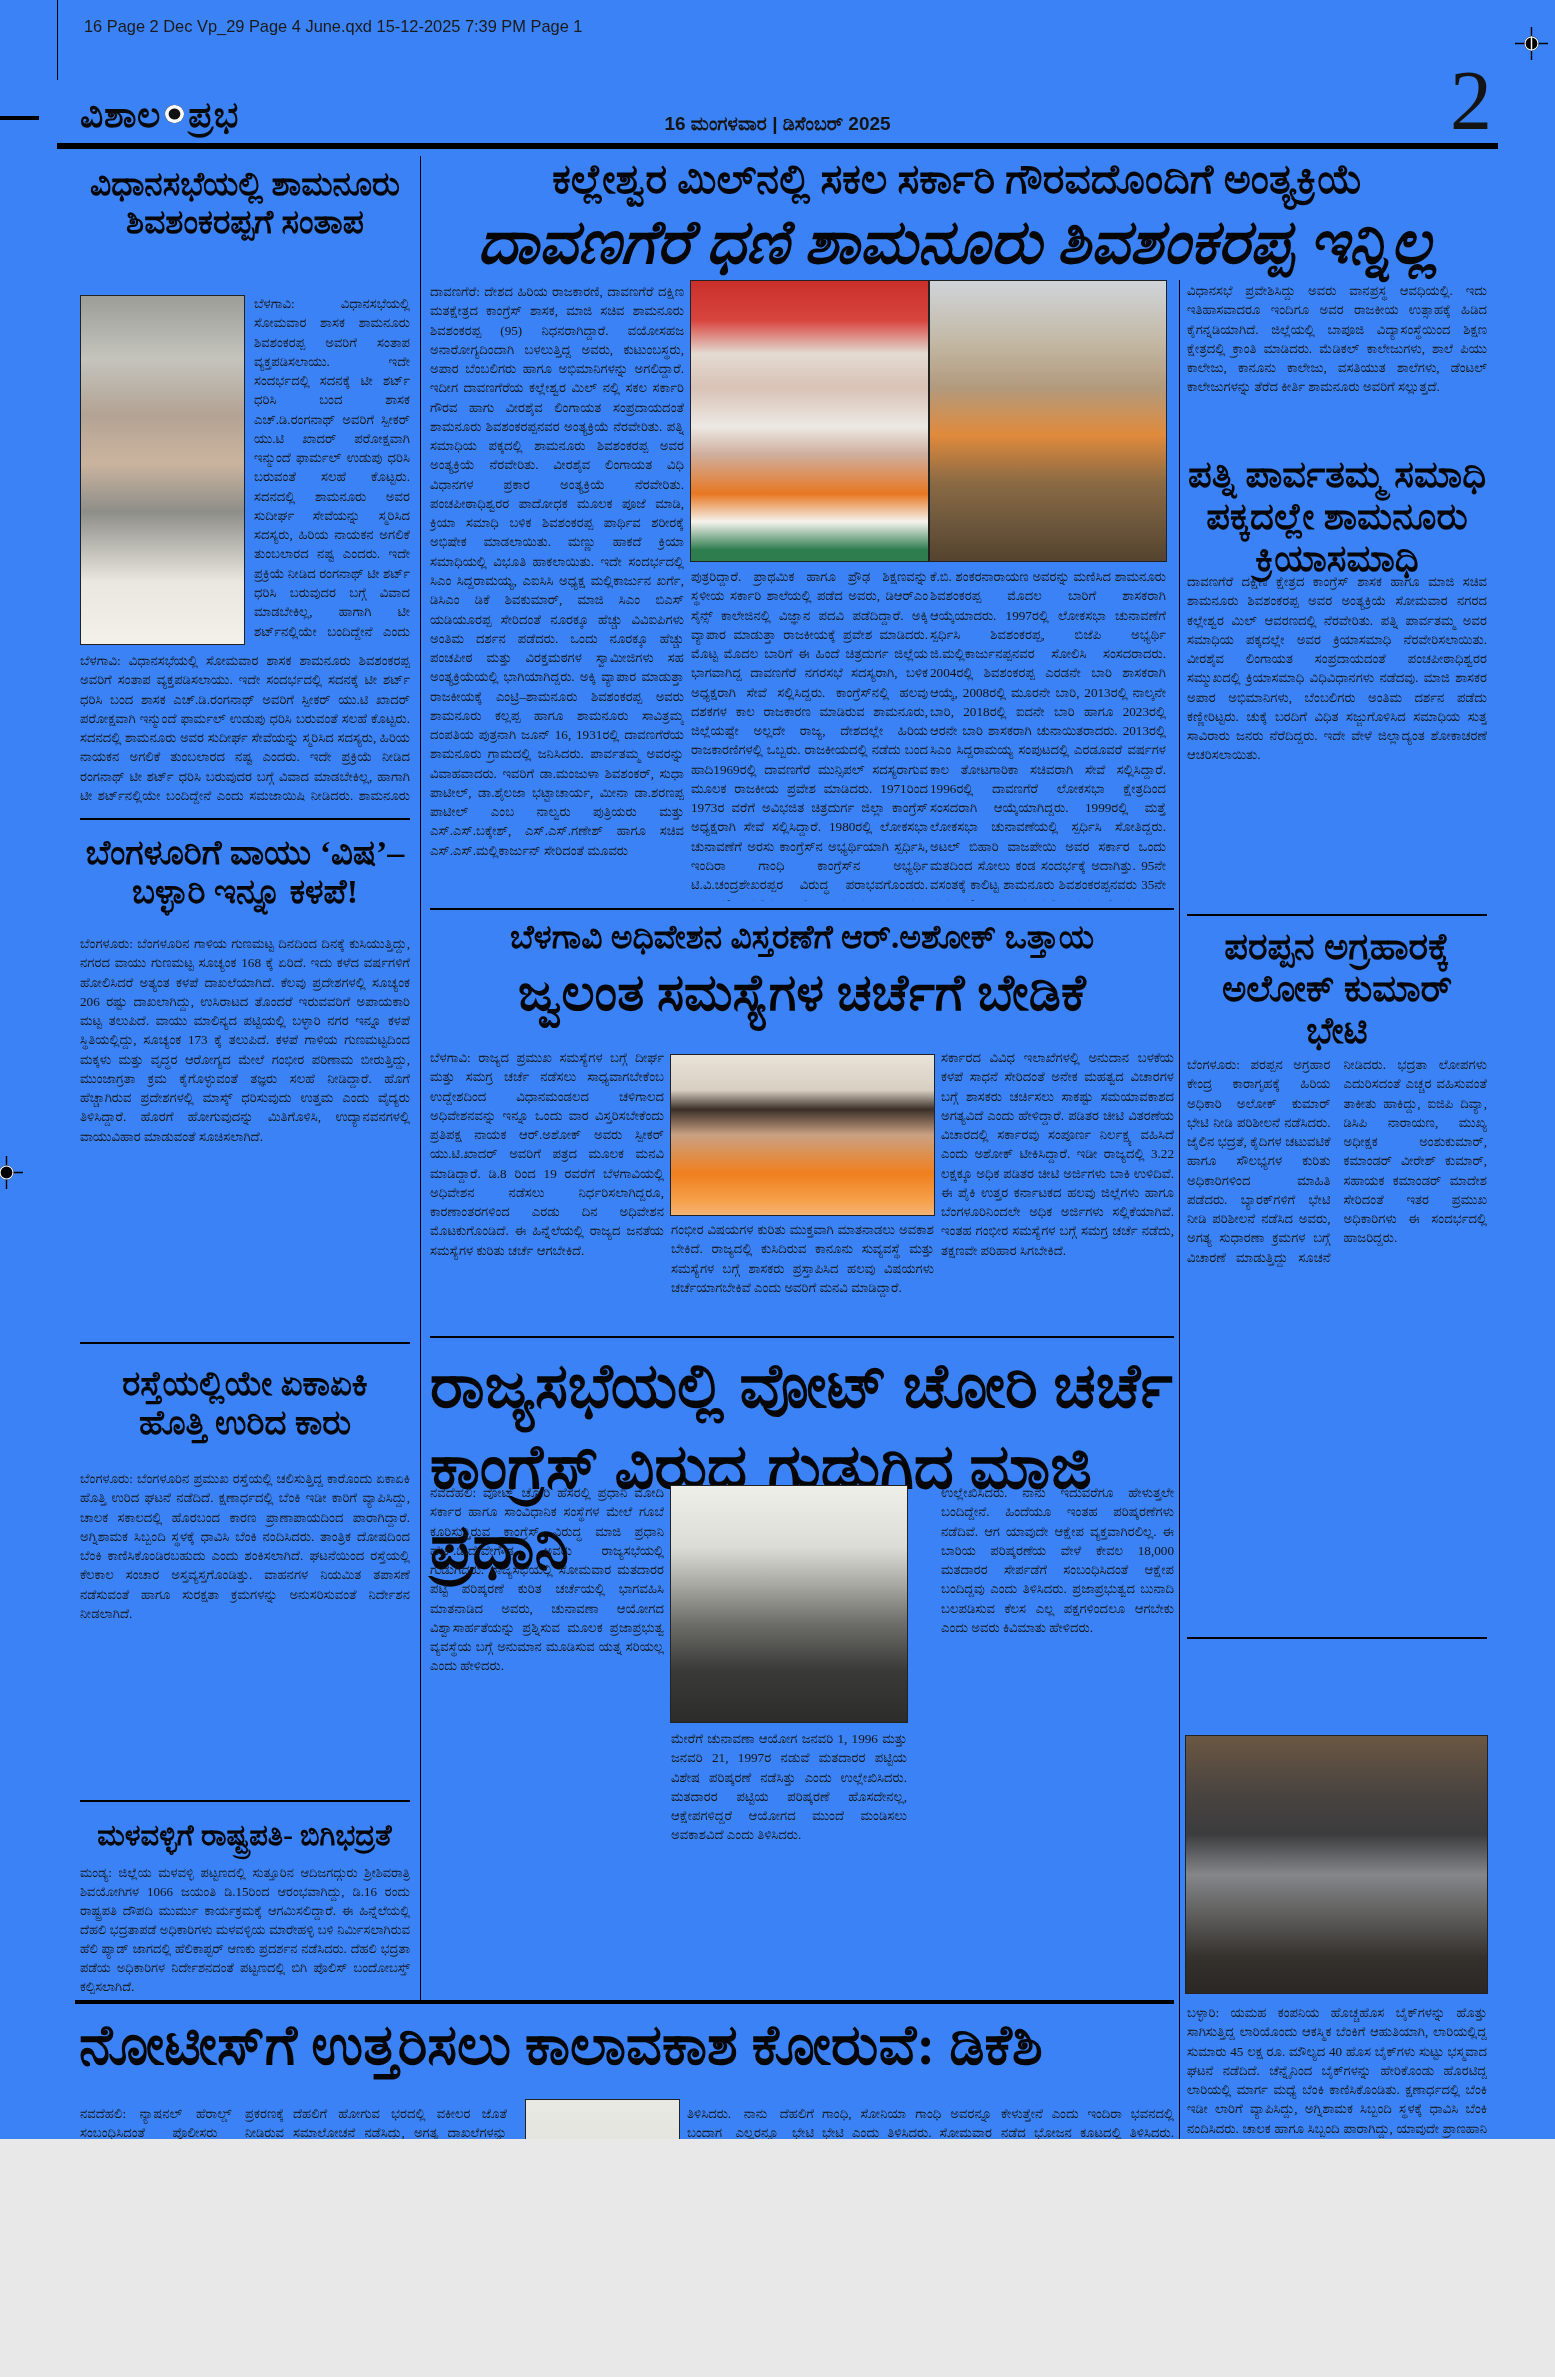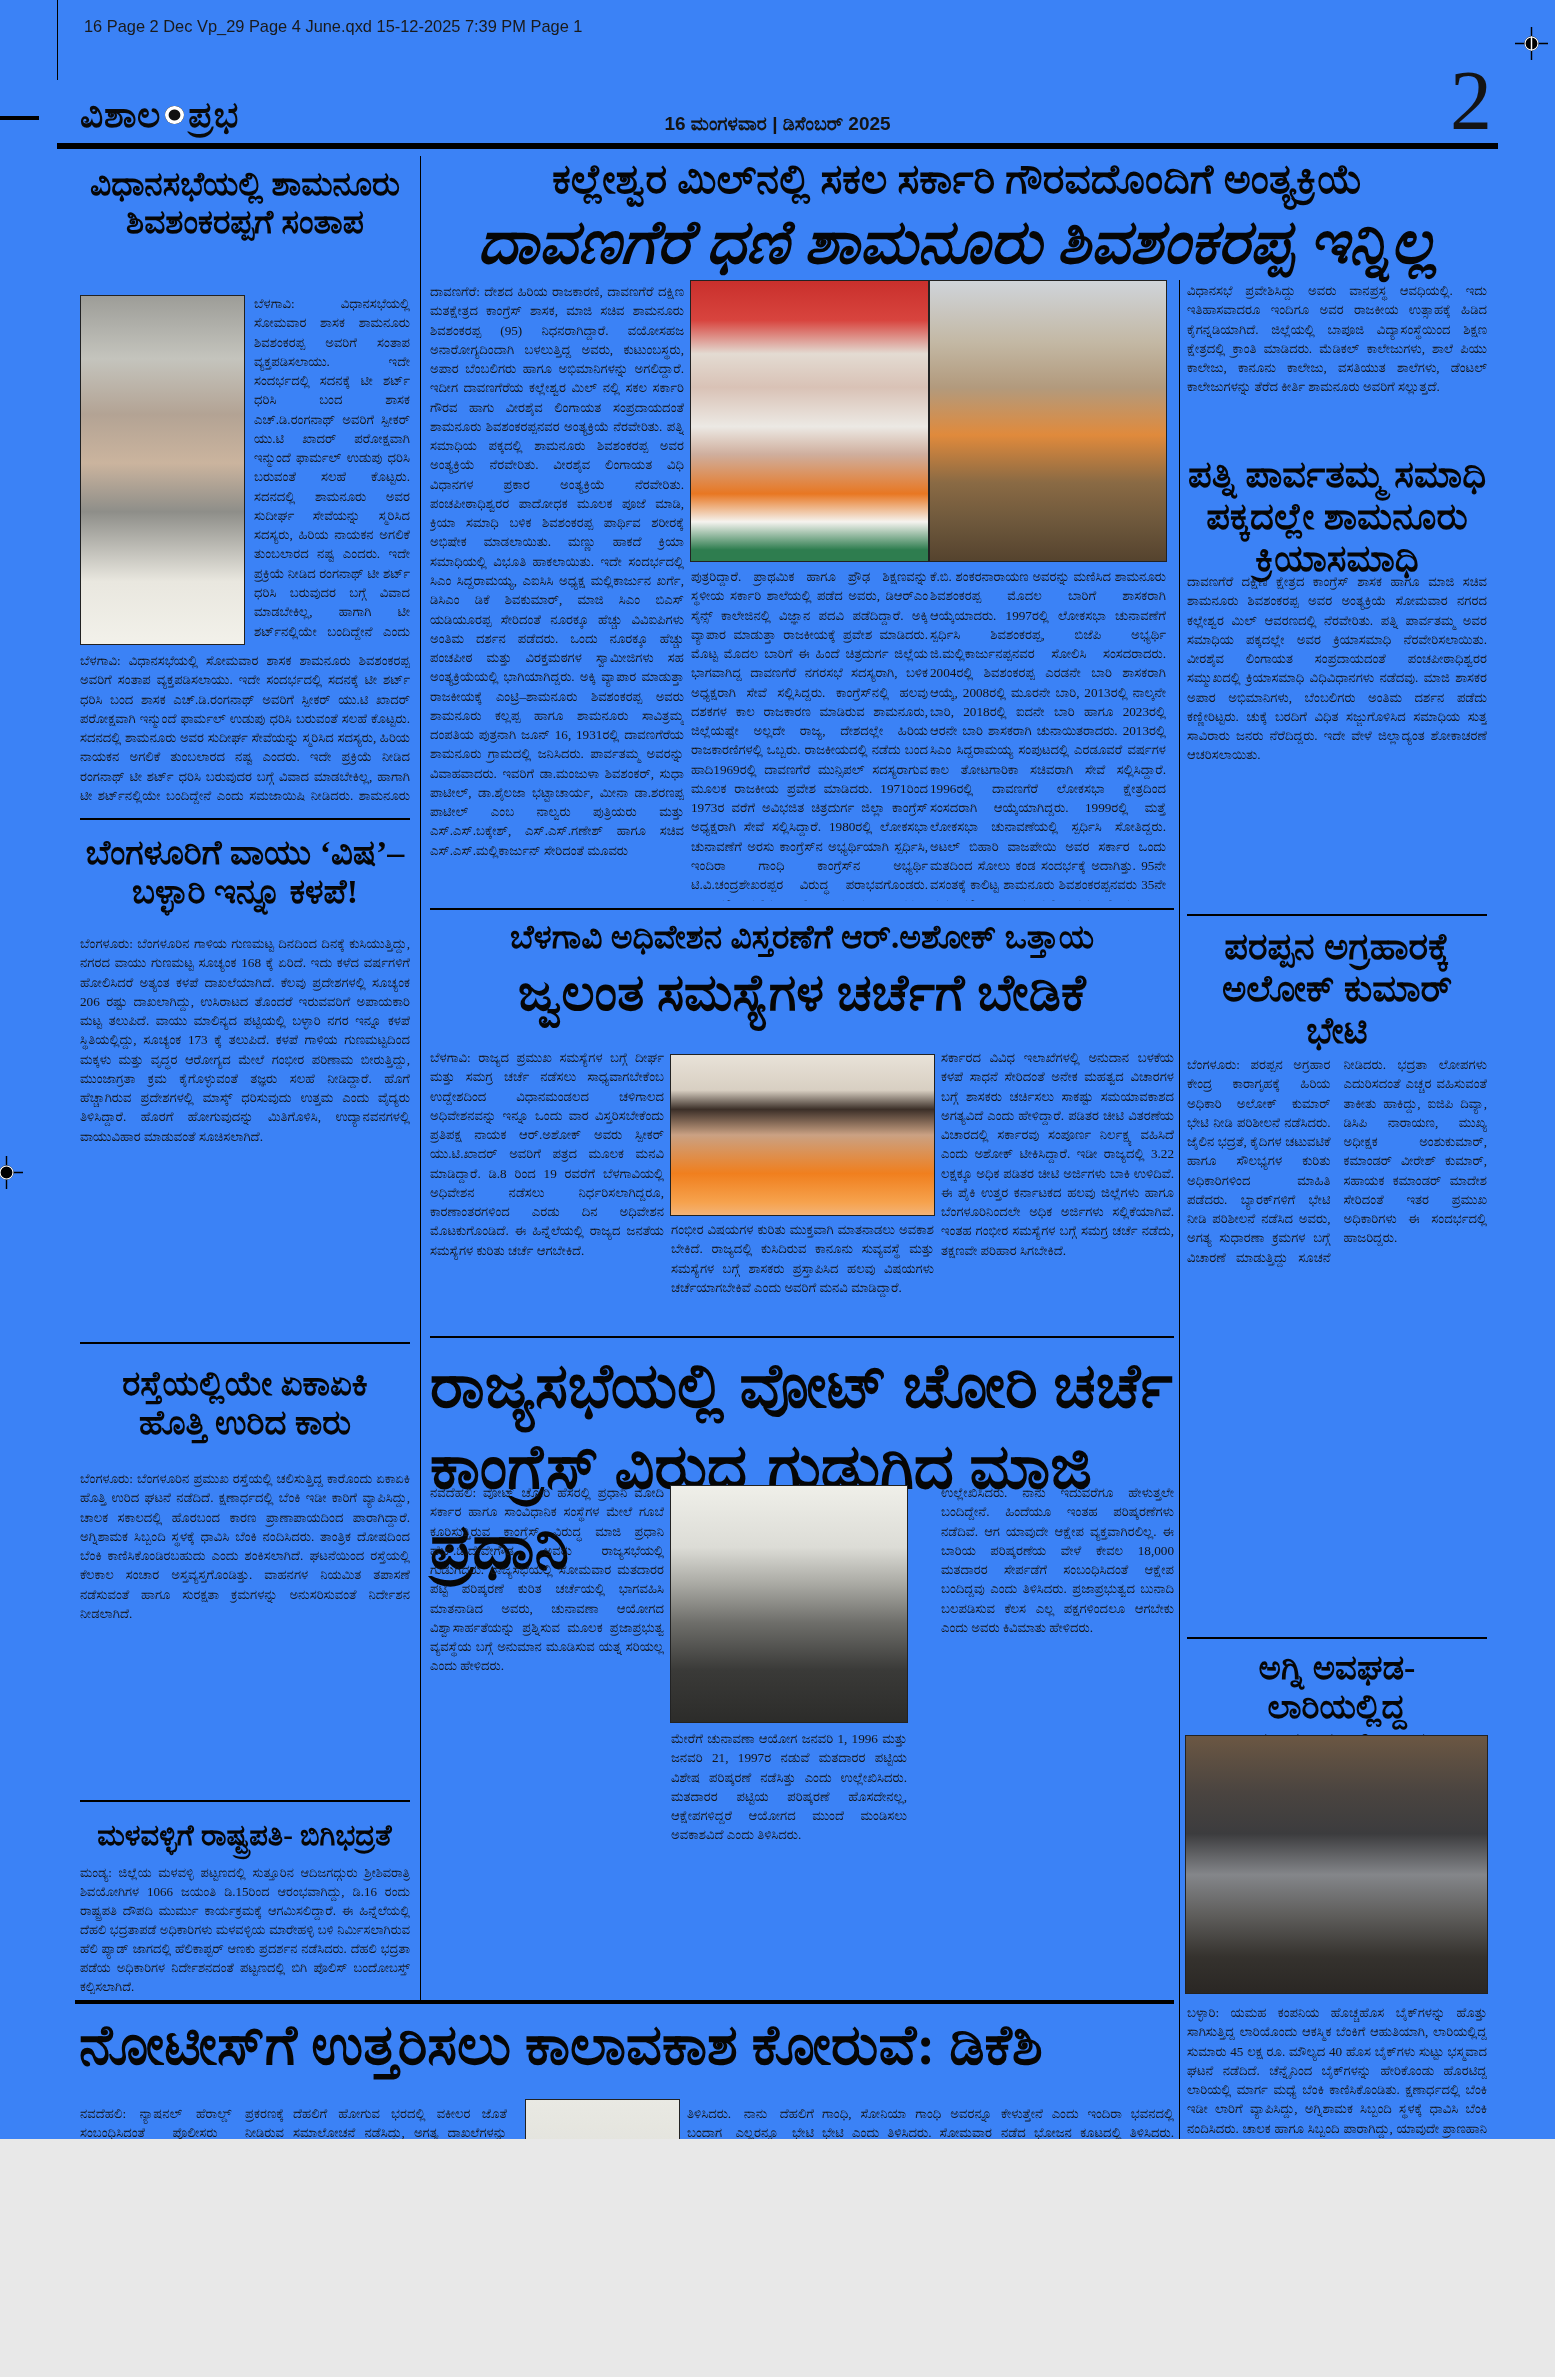--- a/index.html
+++ b/index.html
@@ -5,21 +5,21 @@
   html,body{margin:0;padding:0;background:#e8e8e8;}
   .page{position:relative;width:1555px;height:2139px;background:#3b82f6;
         font-family:"Liberation Serif","DejaVu Serif",serif;color:#141414;overflow:hidden;}
   .abs{position:absolute;}
   
   .print-line{font-family:"Liberation Sans","DejaVu Sans",sans-serif;font-size:16.4px;color:#1a1a1a;white-space:nowrap;}
   .tick-v{width:1.4px;background:#000;}
   .tick-h{height:4.3px;background:#000;}
   .regmark{width:33px;height:33px;}
   
-  .logo{font-weight:900;font-size:36px;letter-spacing:0.7px;color:#0a0a0a;font-family:Liberation Serif, serif;}
+  .logo{font-weight:900;font-size:36px;letter-spacing:0.7px;color:#0a0a0a;font-family:Liberation Sans, sans-serif;}
   .logo-dot{display:inline-block;width:18.6px;height:18.6px;border-radius:50%;background:#111;
             box-shadow:inset 0 0 0 3.6px #fff,inset 0 0 0 6.4px #111;vertical-align:middle;margin:0 4.3px 7.1px 4.3px;}
   .dateline{font-family:"Liberation Sans","DejaVu Sans",sans-serif;font-weight:bold;font-size:19px;}
   .pagenum{font-size:84px;font-weight:400;line-height:1;}
   .rule{background:#000;}
   
   .hl{font-weight:bold;color:#060606;line-height:1.14;}
   .hl-c{text-align:center;}
   .body-t{font-size:13.2px;line-height:1.46;text-align:justify;overflow:hidden;
           font-family:"Liberation Serif","DejaVu Serif",serif;}
@@ -132,21 +132,17 @@
   <div class="abs body-t" style="left:1001px;top:2104px;width:173px;height:206px;">ಕೇಳುತ್ತೇನೆ ಎಂದು ಇಂದಿರಾ ಭವನದಲ್ಲಿ ನಡೆದ ಭೋಜನ ಕೂಟದಲ್ಲಿ ತಿಳಿಸಿದರು. ಅಧಿವೇಶನ ಮುಗಿದ ಬಳಿಕ ಮತ್ತೆ ರಾಹುಲ್ ಅವರನ್ನು ಭೇಟಿ ಮಾಡುತ್ತೀರಾ ಎಂದು ಕೇಳಿದಾಗ ನಮ್ಮ ಅವರ ಮಧ್ಯೆ ಮಾತುಕತೆ ಇದ್ದೇ ಇರುತ್ತದೆ. ತಲೆ ಕೆಡಿಸಿಕೊಳ್ಳಬೇಡಿ ಎಂದು ತಿಳಿಸಿದರು.</div>
 
   <div class="abs rule" style="left:1187px;top:914px;width:300px;height:2.1px;"></div>
   <div class="abs hl hl-c" style="left:1187px;top:926px;width:300px;font-size:37px;">
     <div>ಪರಪ್ಪನ ಅಗ್ರಹಾರಕ್ಕೆ</div>
     <div>ಅಲೋಕ್ ಕುಮಾರ್ ಭೇಟಿ</div>
   </div>
   <div class="abs body-t cols2" style="left:1187px;top:1036px;width:300px;height:592px;">ಬೆಂಗಳೂರು: ಪರಪ್ಪನ ಅಗ್ರಹಾರ ಕೇಂದ್ರ ಕಾರಾಗೃಹಕ್ಕೆ ಹಿರಿಯ ಅಧಿಕಾರಿ ಅಲೋಕ್ ಕುಮಾರ್ ಭೇಟಿ ನೀಡಿ ಪರಿಶೀಲನೆ ನಡೆಸಿದರು. ಜೈಲಿನ ಭದ್ರತೆ, ಕೈದಿಗಳ ಚಟುವಟಿಕೆ ಹಾಗೂ ಸೌಲಭ್ಯಗಳ ಕುರಿತು ಅಧಿಕಾರಿಗಳಿಂದ ಮಾಹಿತಿ ಪಡೆದರು. ಬ್ಯಾರಕ್‌ಗಳಿಗೆ ಭೇಟಿ ನೀಡಿ ಪರಿಶೀಲನೆ ನಡೆಸಿದ ಅವರು, ಅಗತ್ಯ ಸುಧಾರಣಾ ಕ್ರಮಗಳ ಬಗ್ಗೆ ವಿಚಾರಣೆ ಮಾಡುತ್ತಿದ್ದು ಸೂಚನೆ ನೀಡಿದರು. ಭದ್ರತಾ ಲೋಪಗಳು ಎದುರಿಸದಂತೆ ಎಚ್ಚರ ವಹಿಸುವಂತೆ ತಾಕೀತು ಹಾಕಿದ್ದು, ಐಜಿಪಿ ದಿವ್ಯಾ, ಡಿಸಿಪಿ ನಾರಾಯಣ, ಮುಖ್ಯ ಅಧೀಕ್ಷಕ ಅಂಶುಕುಮಾರ್, ಕಮಾಂಡರ್ ವೀರೇಶ್ ಕುಮಾರ್, ಸಹಾಯಕ ಕಮಾಂಡರ್ ಮಾದೇಶ ಸೇರಿದಂತೆ ಇತರ ಪ್ರಮುಖ ಅಧಿಕಾರಿಗಳು ಈ ಸಂದರ್ಭದಲ್ಲಿ ಹಾಜರಿದ್ದರು.</div>
 
   <div class="abs rule" style="left:1187px;top:1637px;width:300px;height:2.1px;"></div>
-  <div class="abs hl hl-c" style="left:1187px;top:1649px;width:300px;font-size:34px;">
-    <div>ಅಗ್ನಿ ಅವಘಡ- ಲಾರಿಯಲ್ಲಿದ್ದ</div>
-    <div>40 ಯಮಹ ಬೈಕ್ ಸುಟ್ಟು ಭಸ್ಮ!</div>
-  </div>
   <div class="abs photo" style="left:1186px;top:1736px;width:301px;height:257px;background:linear-gradient(180deg,#6b5743 0%,#4a4440 22%,#3c3c3e 38%,#84868a 54%,#5e5d5b 70%,#35322e 86%,#2a2724 100%);"></div>
   <div class="abs body-t" style="left:1187px;top:2003px;width:300px;height:304px;">ಬಳ್ಳಾರಿ: ಯಮಹ ಕಂಪನಿಯ ಹೊಚ್ಚಹೊಸ ಬೈಕ್‌ಗಳನ್ನು ಹೊತ್ತು ಸಾಗಿಸುತ್ತಿದ್ದ ಲಾರಿಯೊಂದು ಆಕಸ್ಮಿಕ ಬೆಂಕಿಗೆ ಆಹುತಿಯಾಗಿ, ಲಾರಿಯಲ್ಲಿದ್ದ ಸುಮಾರು 45 ಲಕ್ಷ ರೂ. ಮೌಲ್ಯದ 40 ಹೊಸ ಬೈಕ್‌ಗಳು ಸುಟ್ಟು ಭಸ್ಮವಾದ ಘಟನೆ ನಡೆದಿದೆ. ಚೆನ್ನೈನಿಂದ ಬೈಕ್‌ಗಳನ್ನು ಹೇರಿಕೊಂಡು ಹೊರಟಿದ್ದ ಲಾರಿಯಲ್ಲಿ ಮಾರ್ಗ ಮಧ್ಯೆ ಬೆಂಕಿ ಕಾಣಿಸಿಕೊಂಡಿತು. ಕ್ಷಣಾರ್ಧದಲ್ಲಿ ಬೆಂಕಿ ಇಡೀ ಲಾರಿಗೆ ವ್ಯಾಪಿಸಿದ್ದು, ಅಗ್ನಿಶಾಮಕ ಸಿಬ್ಬಂದಿ ಸ್ಥಳಕ್ಕೆ ಧಾವಿಸಿ ಬೆಂಕಿ ನಂದಿಸಿದರು. ಚಾಲಕ ಹಾಗೂ ಸಿಬ್ಬಂದಿ ಪಾರಾಗಿದ್ದು, ಯಾವುದೇ ಪ್ರಾಣಹಾನಿ ಸಂಭವಿಸಿಲ್ಲ ಎಂದು ಪೊಲೀಸರು ತಿಳಿಸಿದ್ದಾರೆ. ಬೆಂಕಿ ಹೊತ್ತಿಕೊಳ್ಳಲು ಕಾರಣ ಏನು ಎಂಬ ಬಗ್ಗೆ ತನಿಖೆ ನಡೆಸಲಾಗುತ್ತಿದೆ.</div>
 
 </div>
 
 
 </body></html>

